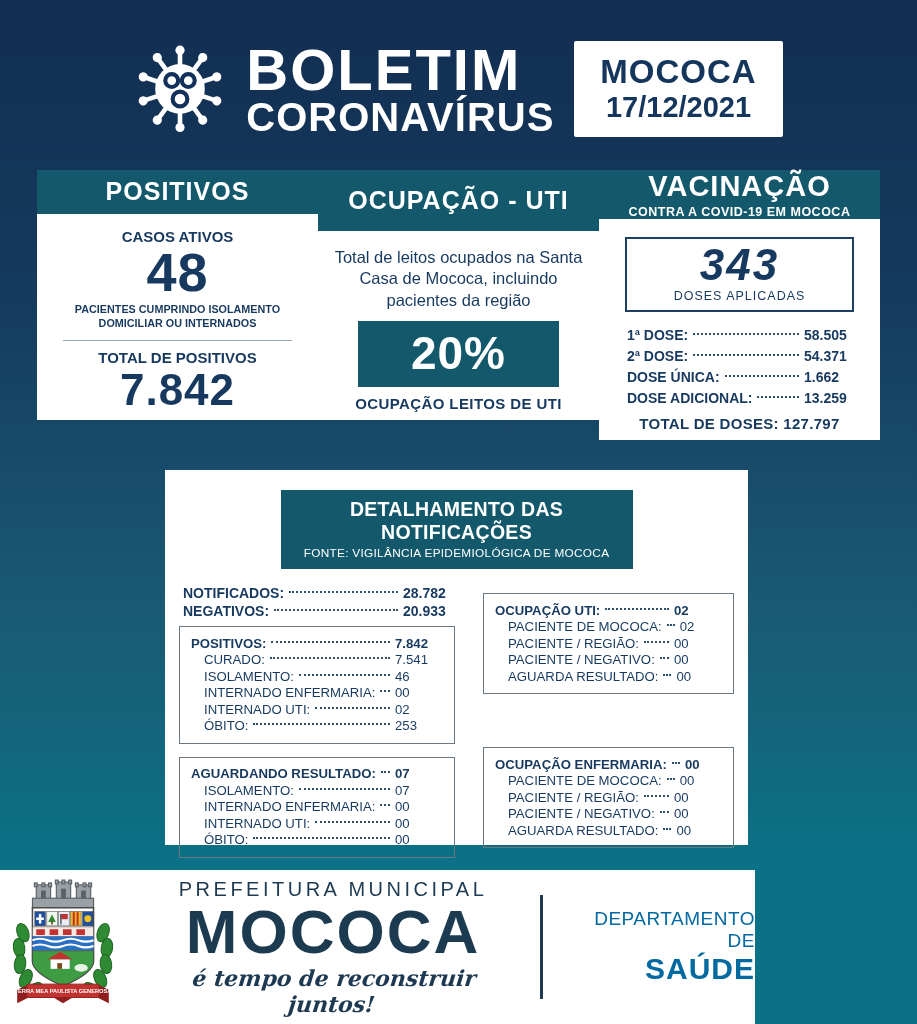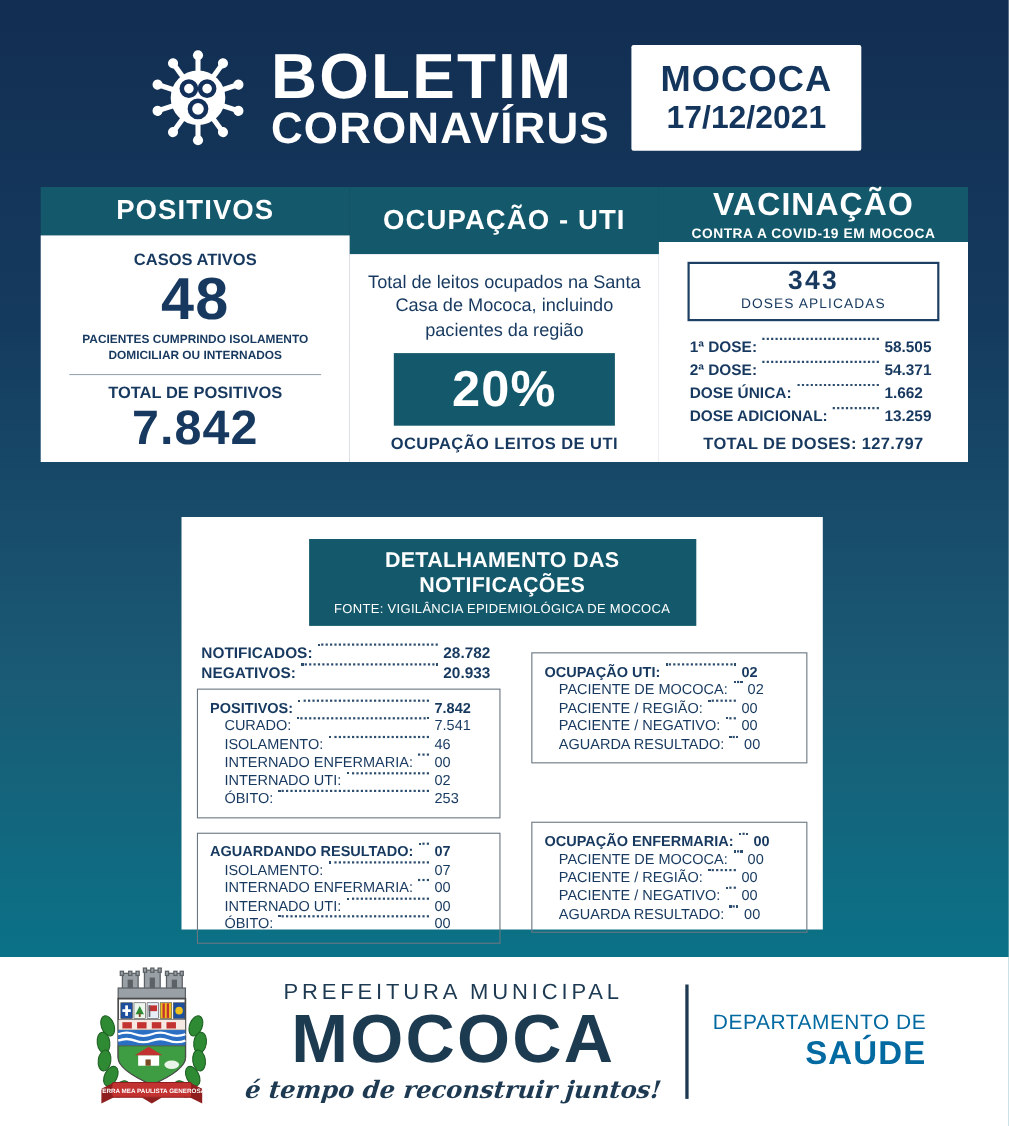--- a/index.html
+++ b/index.html
@@ -49,27 +49,27 @@
   .card-divider { border: none; border-top: 1.5px solid #9aa7b4; margin: 10px 16px 8px; }
   .stat-big2 { font-size: 44px; font-weight: 800; line-height: 1; letter-spacing: 1px; margin-top: 2px; }
 
   .uti-desc { font-size: 16.5px; line-height: 1.3; margin: 8px 4px 0; font-weight: 400; }
   .uti-pct-box { background: #14596b; color: #fff; margin: 10px 30px 8px; padding: 5px 0 7px; }
   .uti-pct { font-size: 46px; font-weight: 800; letter-spacing: 1px; }
   .uti-pct-label { font-size: 15px; font-weight: 800; letter-spacing: .4px; }
   .uti-foot { font-size: 11.5px; font-weight: 700; line-height: 1.3; margin-top: 7px; }
 
   .vac-box { border: 2px solid #1d3f63; margin: 10px 16px 8px; padding: 3px 0 7px; }
-  .vac-big { font-size: 24px; font-weight: 800; line-height: 1.05; letter-spacing: 2px; }
+  .vac-big { font-size: 44px; font-weight: 800; line-height: 1.05; letter-spacing: 2px; font-style: italic; }
   .vac-big-label { font-size: 12.5px; letter-spacing: 1px; font-weight: 500; margin-top: 1px; }
   .vac-list { padding: 2px 18px 0; }
   .vac-total { font-size: 15px; font-weight: 800; margin-top: 9px; letter-spacing: .3px; }
 
   
-  .row { display: flex; align-items: flex-start; font-size: 14px; margin: 5px 0; }
+  .row { display: flex; align-items: center; font-size: 14px; margin: 5px 0; }
   .row .lbl { white-space: nowrap; }
   .row .dots { flex: 1 1 auto; min-width: 8px; border-bottom: 2.4px dotted #2c4d6e; margin: 0 5px 3px; }
   .row .val { white-space: nowrap; min-width: 48px; text-align: left; }
   .row.bold { font-weight: 800; }
 
   
   .detail-panel {
     position: absolute; top: 470px; left: 165px; width: 583px; height: 375px;
     background: #ffffff; padding: 0 14px;
   }
@@ -87,21 +87,21 @@
   .stat-box { border: 1.5px solid #6a7680; padding: 7px 11px 8px; }
   .stat-box .row { margin: 1.5px 0; font-size: 13.2px; }
   .stat-box .row.sub { padding-left: 13px; font-weight: 400; }
   .box-positivos { margin-top: 7px; }
   .box-aguardando { margin-top: 13px; }
   .box-uti { margin-top: 10px; }
   .box-enfermaria { margin-top: 53px; }
 
   
   .page-footer {
-    position: absolute; left: 0; bottom: 0; width: 917px; height: 154px;
+    position: absolute; left: 0; bottom: 0; width: 755px; height: 154px;
     background: #ffffff; display: flex; align-items: center; justify-content: center; gap: 22px;
   }
   .brand-block { text-align: center; color: #1d3a52; }
   .brand-org { font-size: 20px; letter-spacing: 3.5px; font-weight: 500; }
   .brand-city { font-size: 62px; font-weight: 800; letter-spacing: 2px; line-height: 1; color: #1c3a50; }
   .brand-tag { font-family: "DejaVu Serif", serif; font-style: italic; font-weight: 700;
                font-size: 22px; margin-top: 2px; transform: skewX(-6deg); }
   .footer-divider { width: 3px; height: 104px; background: #1d3a52; }
   .dept-block { text-align: right; color: #0369a1; }
   .dept-l1 { font-size: 19px; font-weight: 500; letter-spacing: .5px; }

